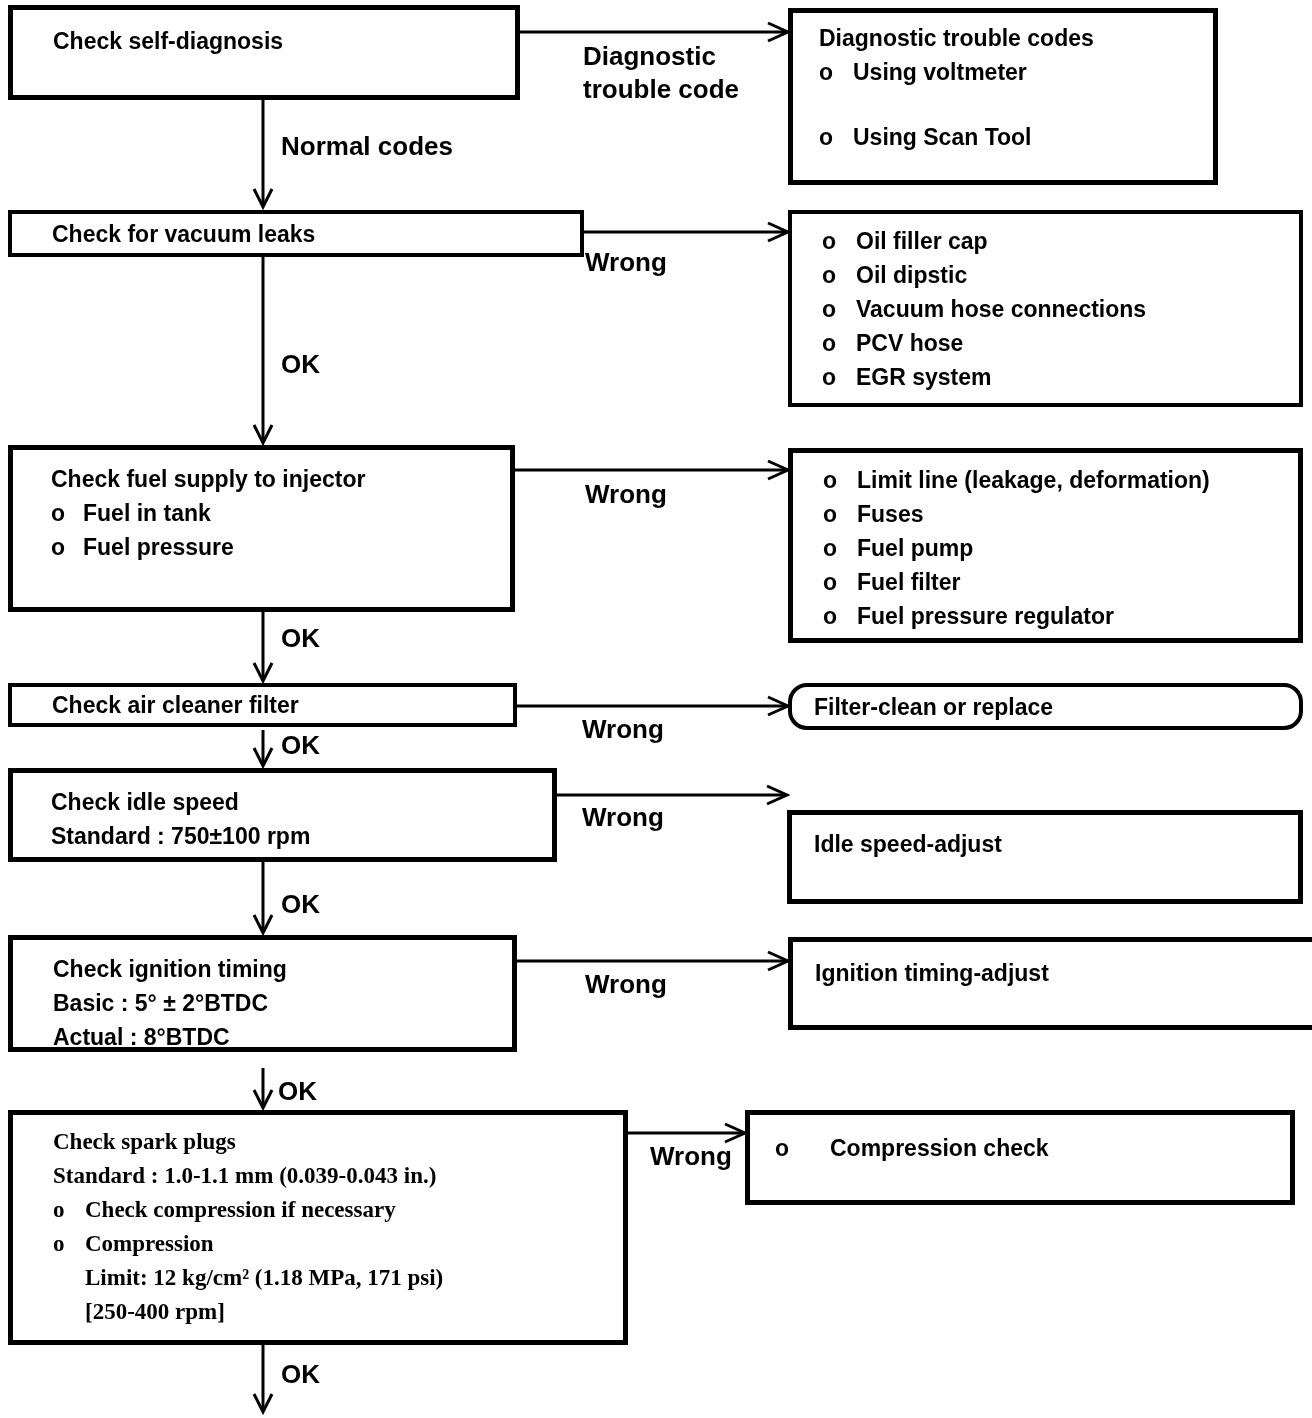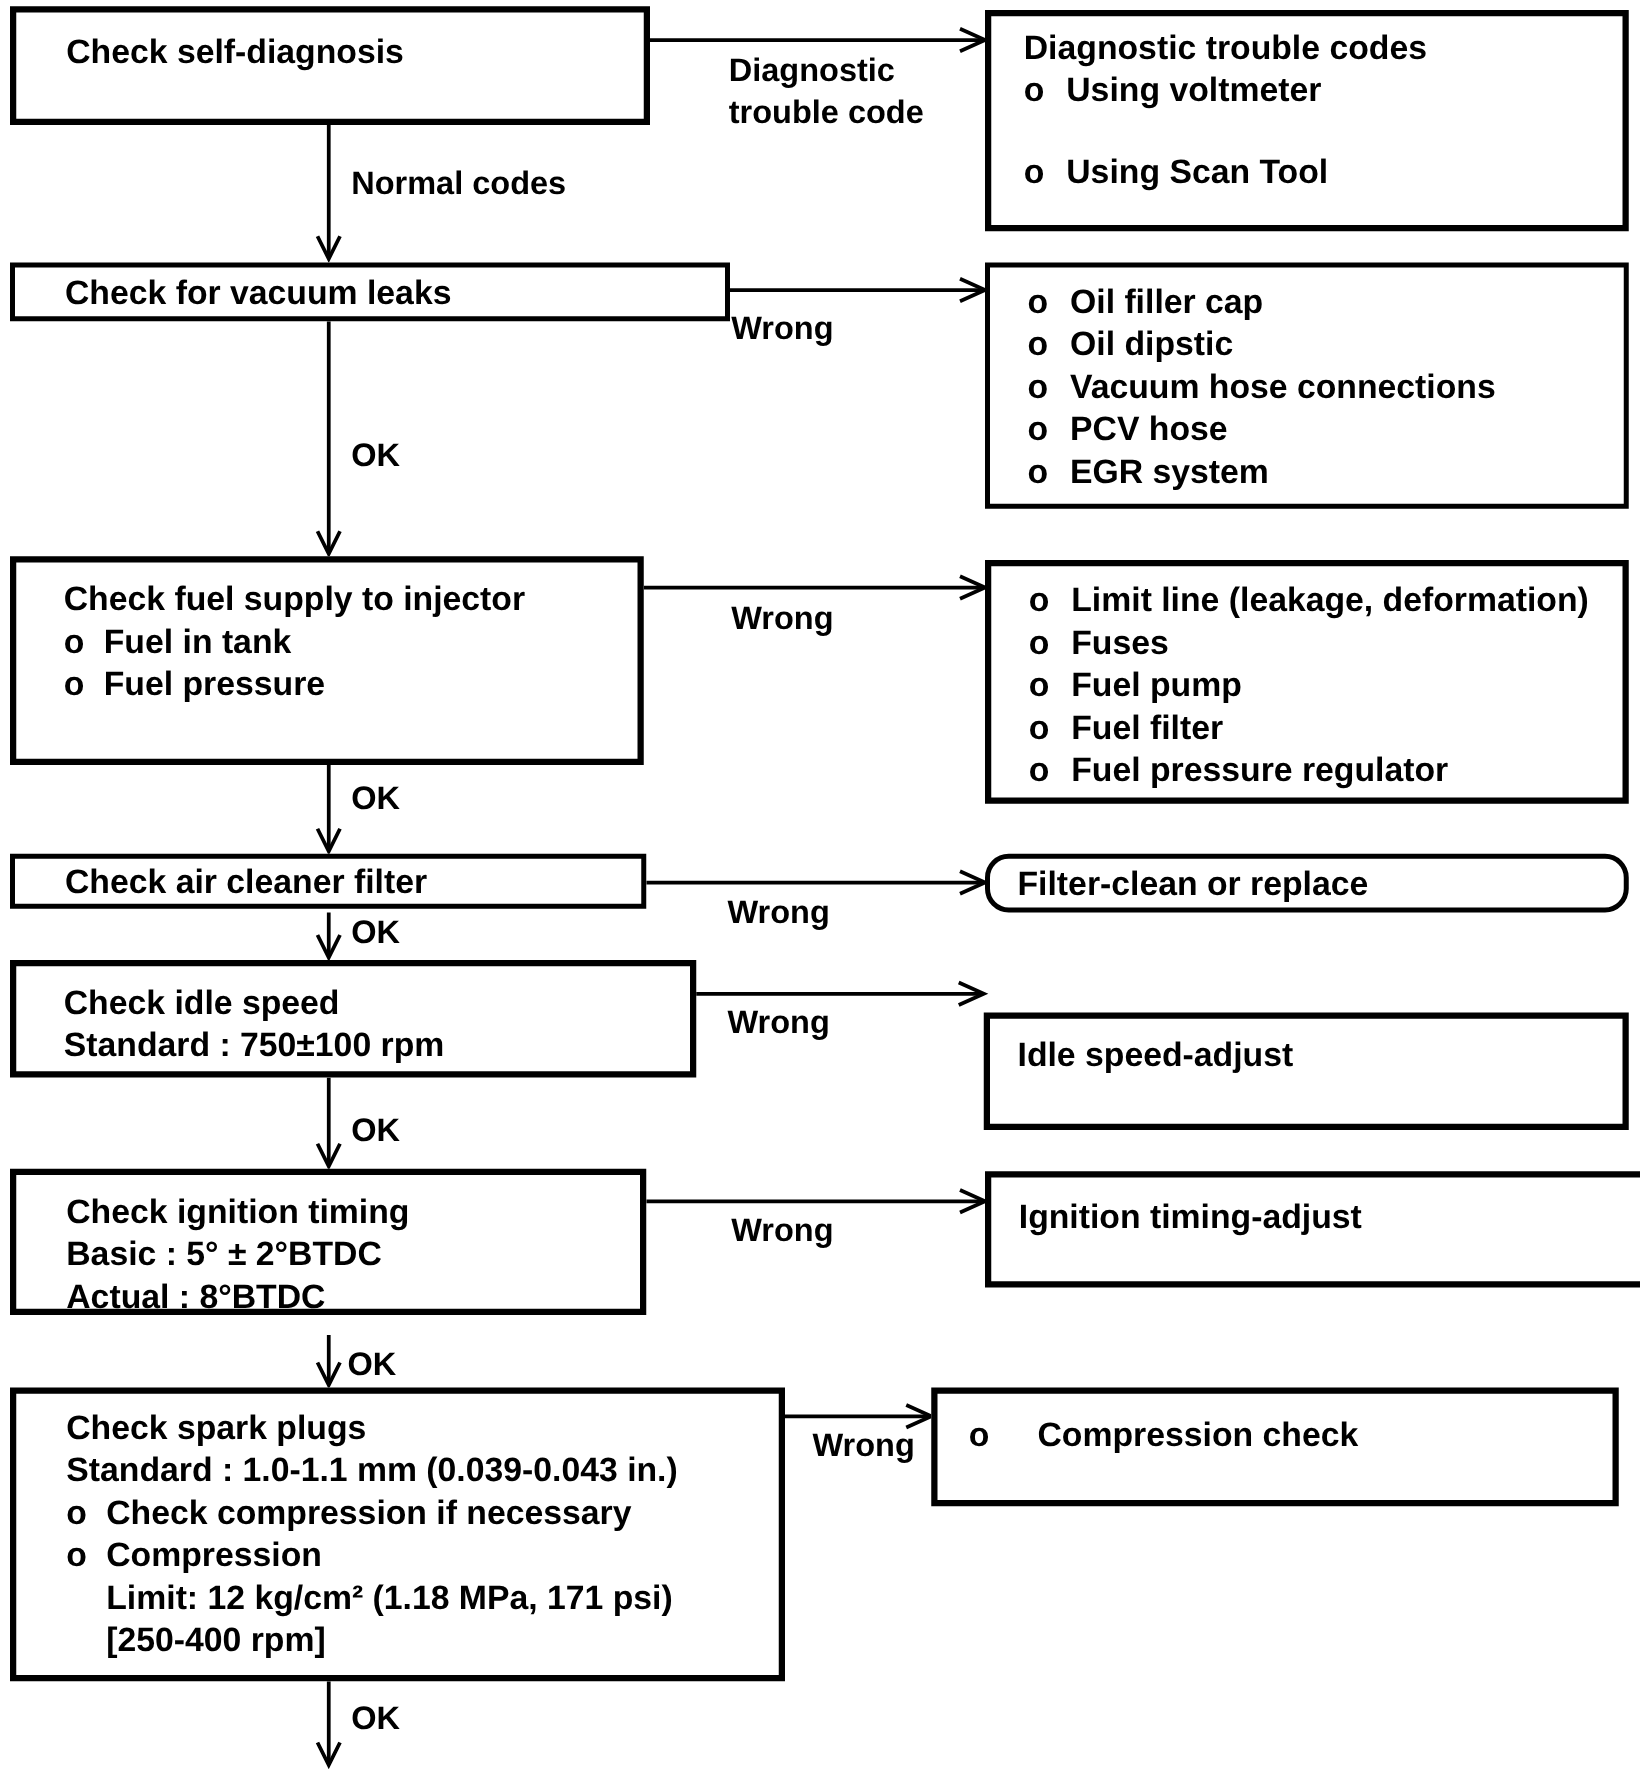--- a/index.html
+++ b/index.html
@@ -4,21 +4,21 @@
 <style>
   html,body{margin:0;padding:0;background:#ffffff;}
   .stage{
     position:relative;width:1312px;height:1418px;background:#ffffff;
     font-family:"Liberation Sans",sans-serif;font-weight:bold;color:#000;
     overflow:hidden;
   }
   .arrows{position:absolute;left:0;top:0;width:1312px;height:1418px;pointer-events:none;}
   .box{
     position:absolute;box-sizing:border-box;border:4px solid #000;background:#fff;
-    font-size:27px;line-height:34px;
+    font-size:23px;line-height:34px;
   }
   .b5{border-width:5px;}
   .vcenter{display:flex;align-items:center;}
   .li{display:flex;align-items:flex-start;}
   .bm{flex:0 0 32px;}
   .bm.w34{flex-basis:34px;}
   .bm.w55{flex-basis:55px;}
   .cont{margin-left:32px;}
   .lbl{position:absolute;font-size:26px;line-height:33px;white-space:nowrap;}
   .lbl.wrap{white-space:normal;}
@@ -89,36 +89,36 @@
     <div>Check idle speed</div>
     <div>Standard : 750±100 rpm</div>
   </div>
 
   <div class="box b5" style="left:8px;top:935px;width:509px;height:117px;padding:12px 0 0 40px;">
     <div>Check ignition timing</div>
     <div>Basic : 5° ± 2°BTDC</div>
     <div>Actual : 8°BTDC</div>
   </div>
 
-  <div class="box b5" style="left:8px;top:1110px;width:620px;height:235px;padding:10px 0 0 40px;">
+  <div class="box b5" style="left:8px;top:1110px;width:620px;height:235px;padding:10px 0 0 40px;font-family:Liberation Serif, serif;">
     <div>Check spark plugs</div>
     <div>Standard : 1.0-1.1 mm (0.039-0.043 in.)</div>
     <div class="li">
       <span class="bm">o</span>
       <span>Check compression if necessary</span>
     </div>
     <div class="li">
       <span class="bm">o</span>
       <span>Compression</span>
     </div>
     <div class="cont">Limit: 12 kg/cm² (1.18 MPa, 171 psi)</div>
     <div class="cont">[250-400 rpm]</div>
   </div>
 
-  <div class="box b5" style="left:788px;top:8px;width:515px;height:177px;padding:8px 0 0 26px;">
+  <div class="box b5" style="left:788px;top:8px;width:430px;height:177px;padding:8px 0 0 26px;">
     <div>Diagnostic trouble codes</div>
     <div class="li">
       <span class="bm w34">o</span>
       <span>Using voltmeter</span>
     </div>
     <div class="li" style="margin-top:31px;">
       <span class="bm w34">o</span>
       <span>Using Scan Tool</span>
     </div>
   </div>

